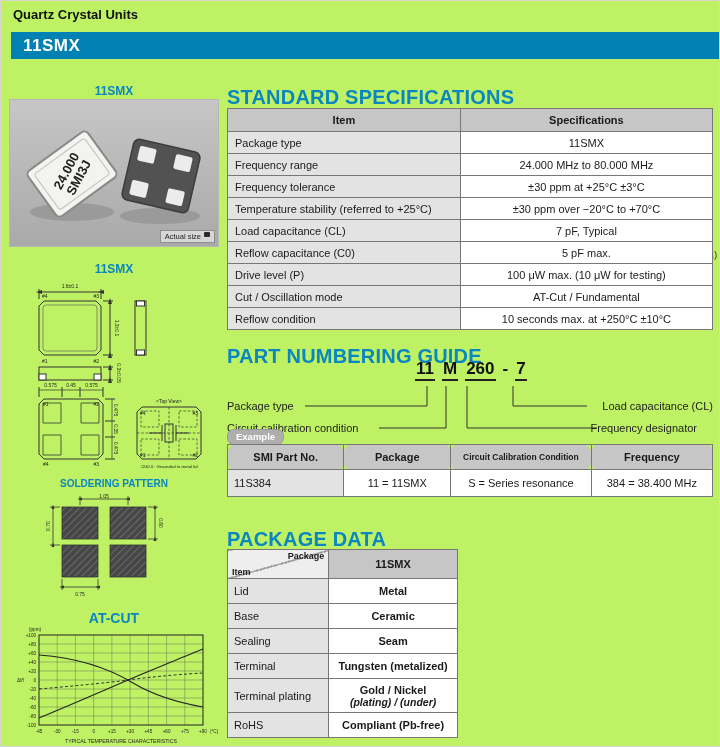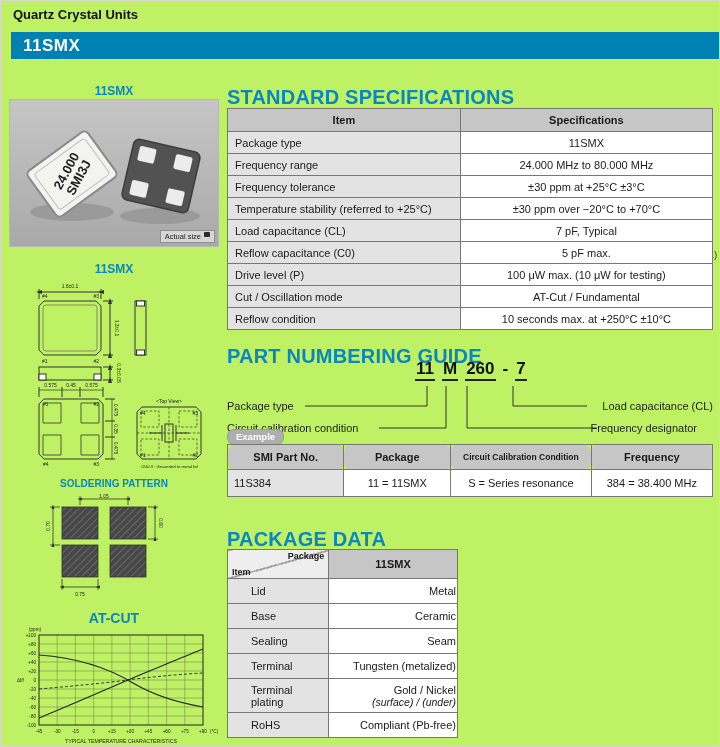--- a/index.html
+++ b/index.html
@@ -38,22 +38,22 @@
   
   .ex-table{position:absolute;left:226px;top:443px;width:486px;font-size:11px;}
   .ex-table td{border:1px solid #777;text-align:center;background:#fff;}
   .ex-table tr.hd td{background:#c6c6c6;font-weight:bold;height:22px;border-radius:7px;}
   .ex-table tr.hd td.sm{font-size:8.5px;}
   .ex-table td.part{background:#e3e3e3;text-align:left;padding-left:6px;}
   .ex-table tr.r1 td{height:36px;} .ex-table tr.r2 td{height:24px;}
   
   .pkg-table{position:absolute;left:226px;top:548px;width:231px;font-size:11px;}
   .pkg-table td{border:1px solid #777;height:22px;}
-  .pkg-table td.lbl{background:#e3e3e3;padding-left:23px;}
-  .pkg-table td.val{text-align:right;background:#fff;}
+  .pkg-table td.lbl{background:#e3e3e3;padding-left:6px;}
+  .pkg-table td.val{text-align:center;background:#fff;font-weight:bold;}
   .pkg-table tr.hd td{height:26px;}
   .pkg-table td.hd-col{background:#c6c6c6;font-weight:bold;text-align:center;}
   td.diag{position:relative;background:#eee;
     background-image:linear-gradient(to bottom right,transparent calc(50% - .6px),#777 calc(50% - .6px),#777 calc(50% + .6px),transparent calc(50% + .6px));}
   .diag-top{position:absolute;top:1px;right:4px;font-size:9px;font-weight:bold;}
   .diag-bot{position:absolute;bottom:1px;left:4px;font-size:9px;font-weight:bold;}
   .tp2{font-size:10.5px;font-style:italic;}
   svg text{font-family:"Liberation Sans",sans-serif;fill:#222;}
   .abs{position:absolute;}
 </style>
@@ -391,21 +391,21 @@
           <td class="val">Seam</td>
         </tr>
     <tr>
           <td class="lbl">Terminal</td>
           <td class="val">Tungsten (metalized)</td>
         </tr>
     <tr style="height:34px;">
       <td class="lbl">Terminal plating</td>
       <td class="val">
             <div>Gold / Nickel</div>
-            <div class="tp2">(surface) / (under)</div>
+            <div class="tp2">(plating) / (under)</div>
           </td>
     </tr>
     <tr>
           <td class="lbl">RoHS</td>
           <td class="val">Compliant (Pb-free)</td>
         </tr>
   </tbody>
     </table>
 
 </div>

